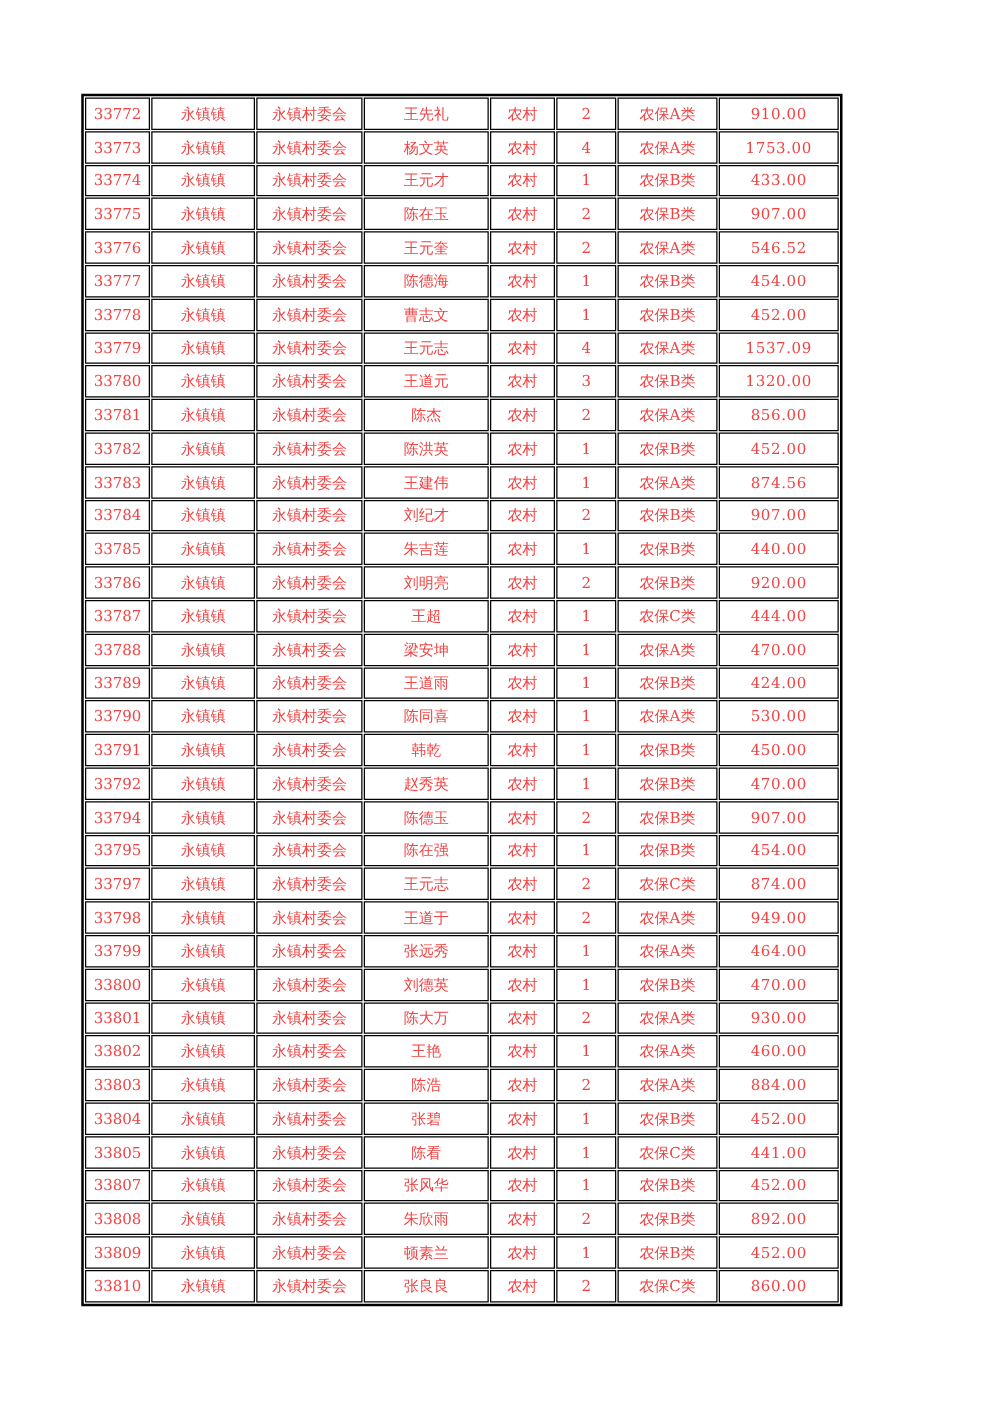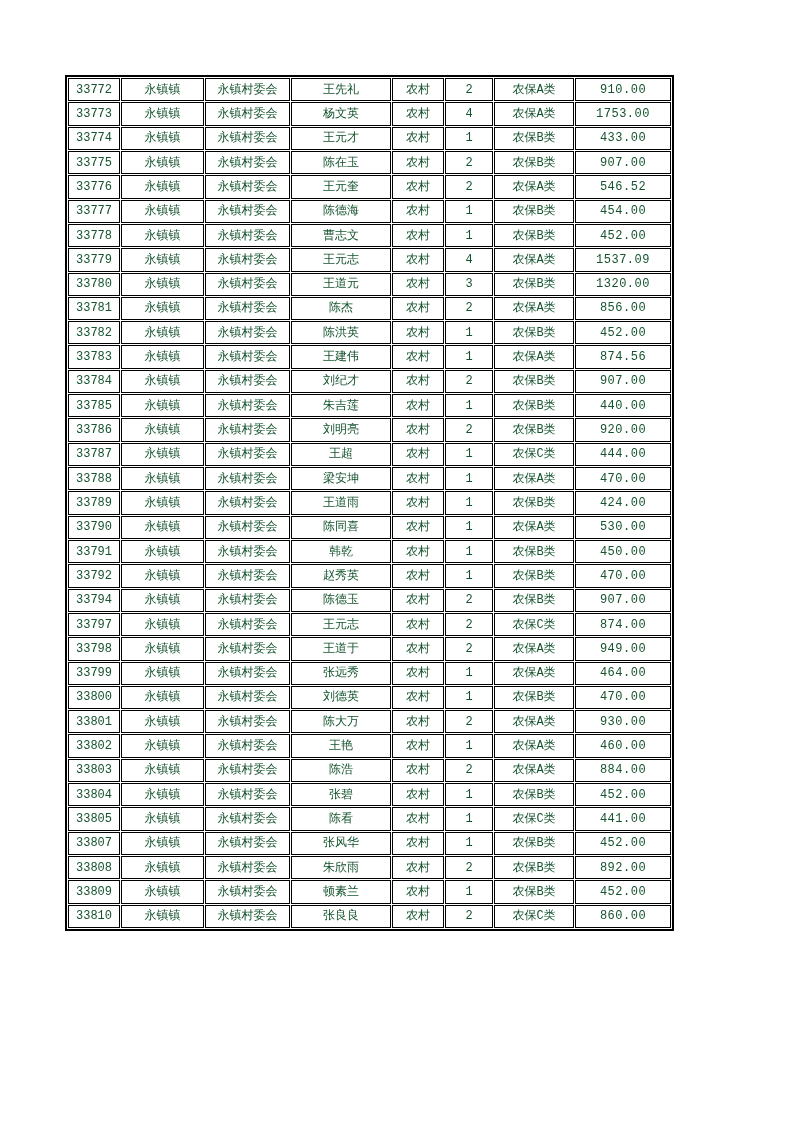--- a/index.html
+++ b/index.html
@@ -13,27 +13,26 @@
     height: 1122px;
     background: #ffffff;
     font-family: "DejaVu Serif", "Liberation Serif", serif;
     overflow: hidden;
   }
   table.grid {
     position: absolute;
     left: 65px;
     top: 75px;
     width: 598px;
-    height: 856px;
+    height: 970px;
     table-layout: fixed;
     border-collapse: separate;
     border-spacing: 1px;
     border: 2px solid #000000;
-    color: #14532d;
-    font-family: Liberation Mono, monospace;
+    color: #ef4444;
   }
   table.grid td {
     border: 1px solid #000000;
     text-align: center;
     vertical-align: middle;
     font-size: 12px;
     line-height: 1;
     padding: 0;
     overflow: hidden;
     white-space: nowrap;
@@ -273,20 +272,30 @@
           <td>33794</td>
           <td>永镇镇</td>
           <td>永镇村委会</td>
           <td>陈德玉</td>
           <td>农村</td>
           <td>2</td>
           <td>农保B类</td>
           <td class="amount-cell">907.00</td>
         </tr>
         <tr>
+          <td>33795</td>
+          <td>永镇镇</td>
+          <td>永镇村委会</td>
+          <td>陈在强</td>
+          <td>农村</td>
+          <td>1</td>
+          <td>农保B类</td>
+          <td class="amount-cell">454.00</td>
+        </tr>
+        <tr>
           <td>33797</td>
           <td>永镇镇</td>
           <td>永镇村委会</td>
           <td>王元志</td>
           <td>农村</td>
           <td>2</td>
           <td>农保C类</td>
           <td class="amount-cell">874.00</td>
         </tr>
         <tr>

